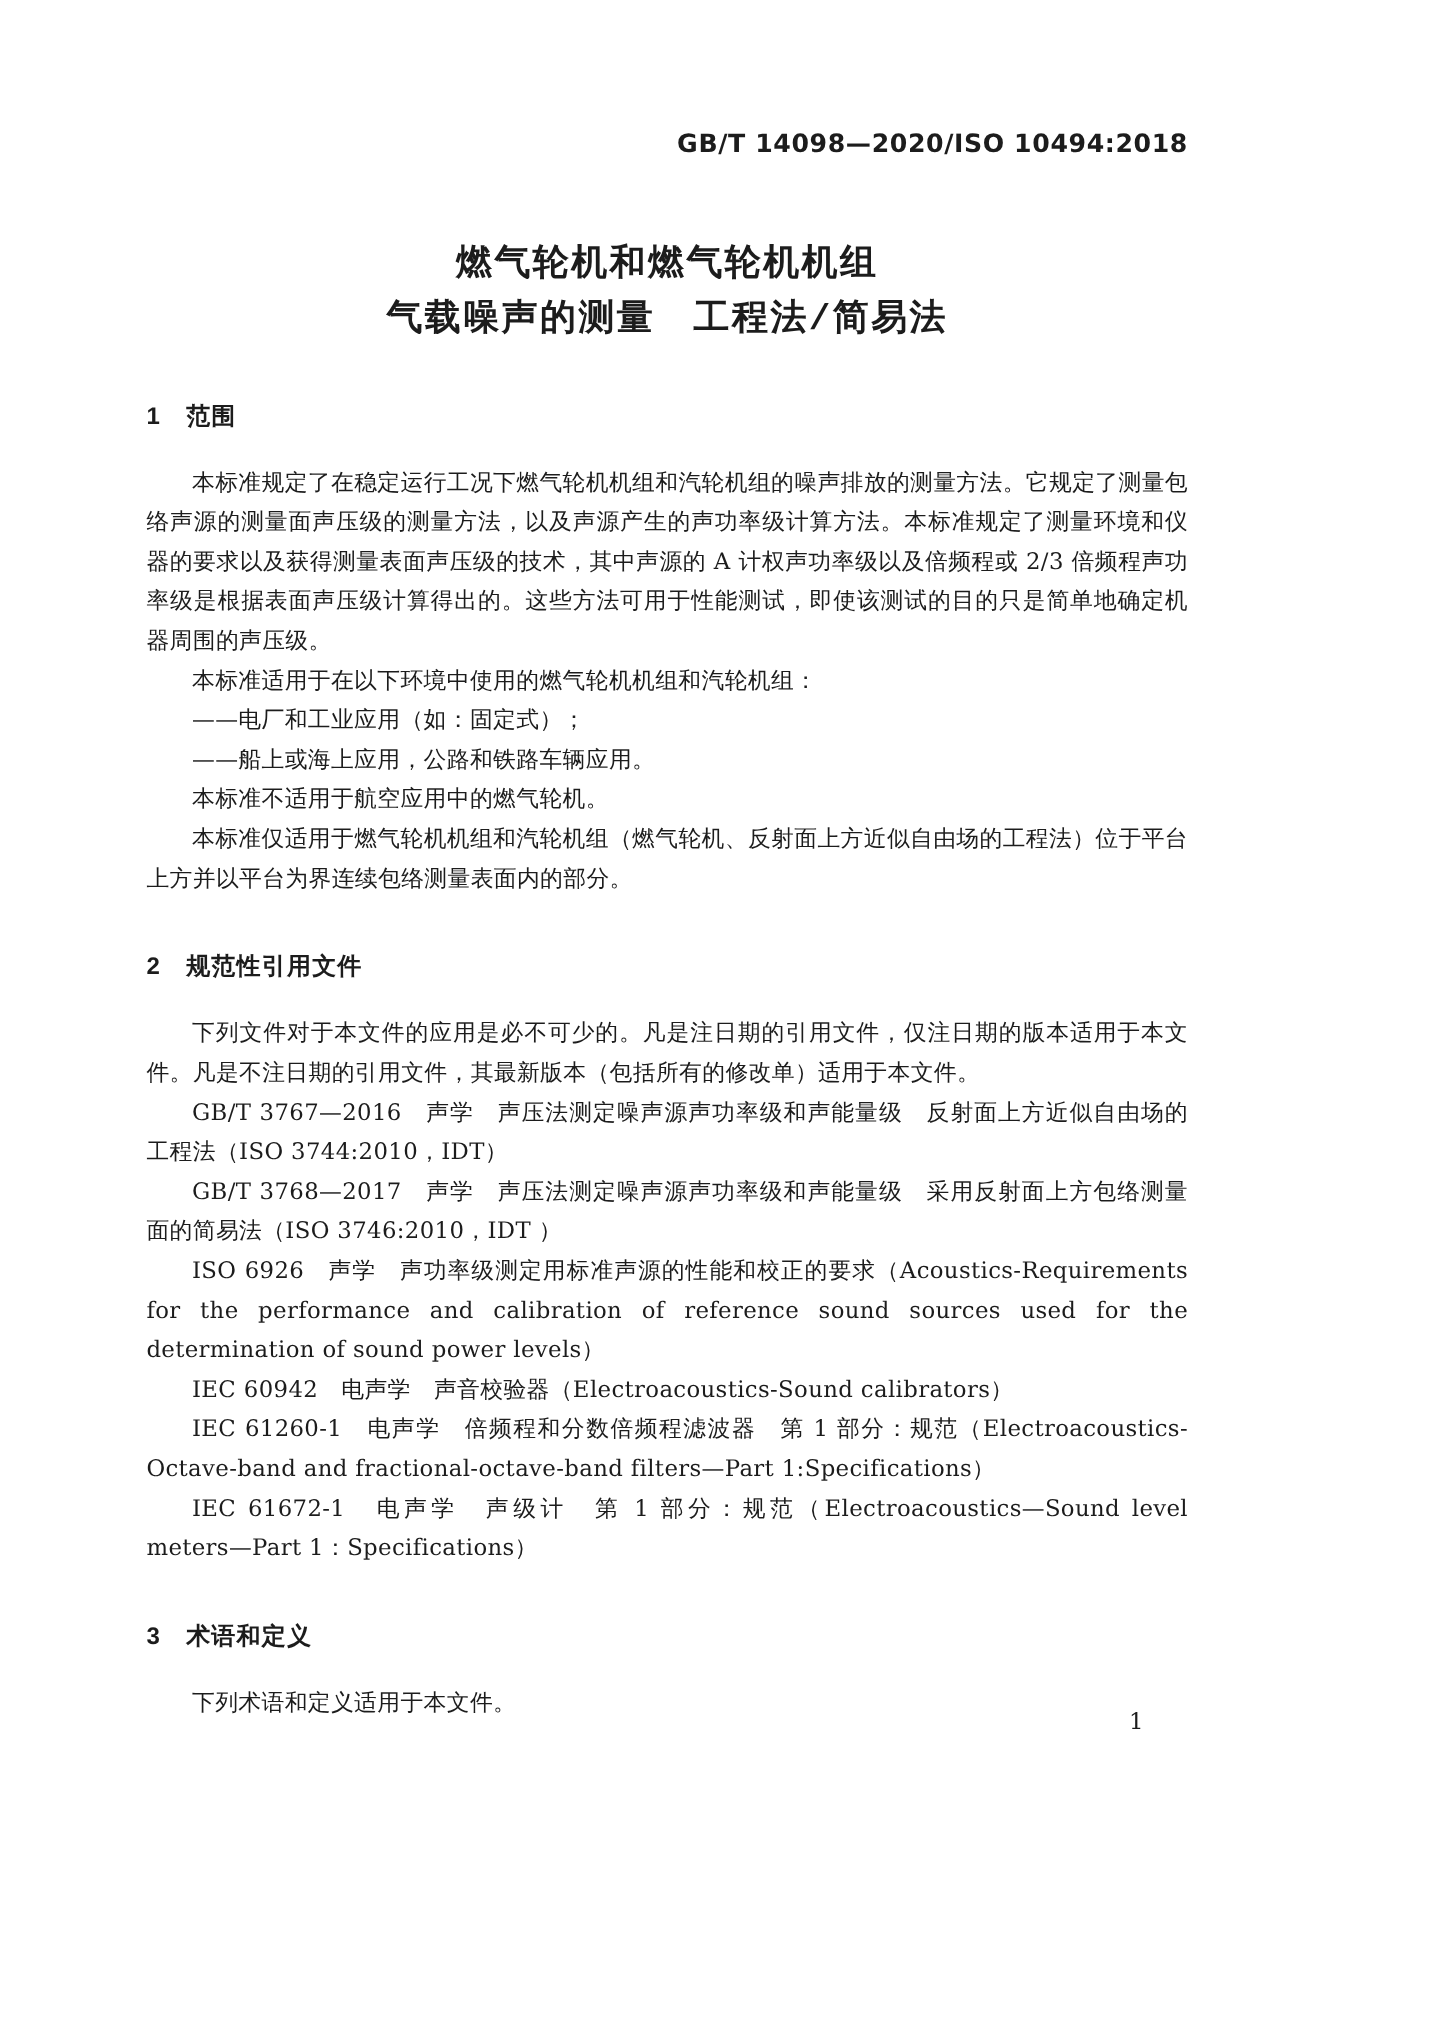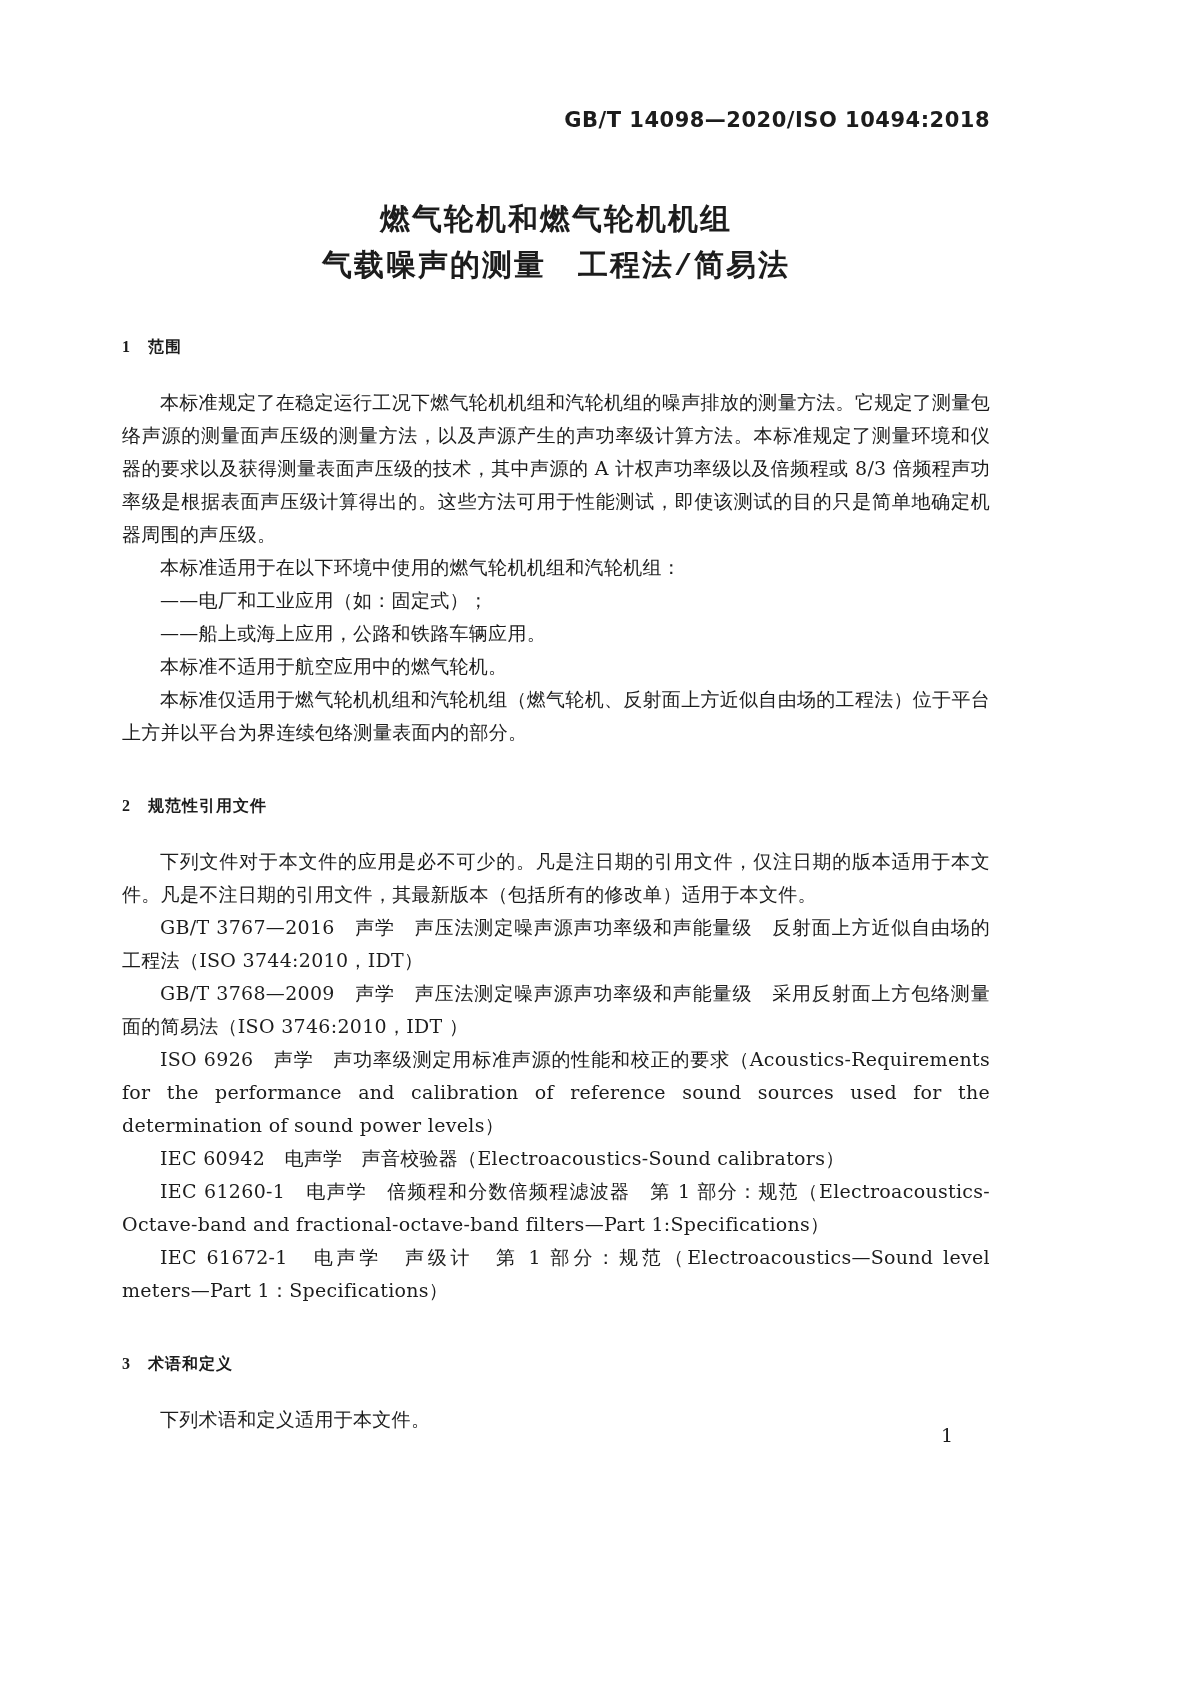--- a/index.html
+++ b/index.html
@@ -33,23 +33,23 @@
     text-align: center;
     font-family: Liberation Mono, monospace;
     font-weight: bold;
     font-size: 30px;
     line-height: 46px;
     letter-spacing: 2px;
   }
   .doc-title .title-line { display: block; }
   .sec-heading {
     margin: 44px 0 26px 0;
-    font-family: Liberation Serif, serif;
+    font-family: Liberation Sans, sans-serif;
     font-weight: bold;
-    font-size: 16px;
+    font-size: 20px;
     line-height: 26px;
     letter-spacing: 1px;
   }
   .para {
     font-size: 19px;
     line-height: 33px;
     text-align: justify;
     text-indent: 2em;
     letter-spacing: 0.3px;
   }
@@ -69,33 +69,33 @@
 
     <div class="doc-number">GB/T 14098—2020/ISO 10494:2018</div>
 
     <h1 class="doc-title">
       <span class="title-line">燃气轮机和燃气轮机机组</span>
       <span class="title-line">气载噪声的测量　工程法/简易法</span>
     </h1>
 
     <section>
       <h2 class="sec-heading">1　范围</h2>
-      <p class="para">本标准规定了在稳定运行工况下燃气轮机机组和汽轮机组的噪声排放的测量方法。它规定了测量包络声源的测量面声压级的测量方法，以及声源产生的声功率级计算方法。本标准规定了测量环境和仪器的要求以及获得测量表面声压级的技术，其中声源的 A 计权声功率级以及倍频程或 8/3 倍频程声功率级是根据表面声压级计算得出的。这些方法可用于性能测试，即使该测试的目的只是简单地确定机器周围的声压级。</p>
+      <p class="para">本标准规定了在稳定运行工况下燃气轮机机组和汽轮机组的噪声排放的测量方法。它规定了测量包络声源的测量面声压级的测量方法，以及声源产生的声功率级计算方法。本标准规定了测量环境和仪器的要求以及获得测量表面声压级的技术，其中声源的 A 计权声功率级以及倍频程或 2/3 倍频程声功率级是根据表面声压级计算得出的。这些方法可用于性能测试，即使该测试的目的只是简单地确定机器周围的声压级。</p>
       <p class="para">本标准适用于在以下环境中使用的燃气轮机机组和汽轮机组：</p>
       <p class="para">——电厂和工业应用（如：固定式）；</p>
       <p class="para">——船上或海上应用，公路和铁路车辆应用。</p>
       <p class="para">本标准不适用于航空应用中的燃气轮机。</p>
       <p class="para">本标准仅适用于燃气轮机机组和汽轮机组（燃气轮机、反射面上方近似自由场的工程法）位于平台上方并以平台为界连续包络测量表面内的部分。</p>
     </section>
 
     <section>
       <h2 class="sec-heading">2　规范性引用文件</h2>
       <p class="para">下列文件对于本文件的应用是必不可少的。凡是注日期的引用文件，仅注日期的版本适用于本文件。凡是不注日期的引用文件，其最新版本（包括所有的修改单）适用于本文件。</p>
       <p class="para">GB/T 3767—2016　声学　声压法测定噪声源声功率级和声能量级　反射面上方近似自由场的工程法（ISO 3744:2010，IDT）</p>
-      <p class="para">GB/T 3768—2009　声学　声压法测定噪声源声功率级和声能量级　采用反射面上方包络测量面的简易法（ISO 3746:2010，IDT ）</p>
+      <p class="para">GB/T 3768—2017　声学　声压法测定噪声源声功率级和声能量级　采用反射面上方包络测量面的简易法（ISO 3746:2010，IDT ）</p>
       <p class="para">ISO 6926　声学　声功率级测定用标准声源的性能和校正的要求（Acoustics-Requirements for the performance and calibration of reference sound sources used for the determination of sound power levels）</p>
       <p class="para">IEC 60942　电声学　声音校验器（Electroacoustics-Sound calibrators）</p>
       <p class="para">IEC 61260-1　电声学　倍频程和分数倍频程滤波器　第 1 部分：规范（Electroacoustics-Octave-band and fractional-octave-band filters—Part 1:Specifications）</p>
       <p class="para">IEC 61672-1　电声学　声级计　第 1 部分：规范（Electroacoustics—Sound level meters—Part 1：Specifications）</p>
     </section>
 
     <section>
       <h2 class="sec-heading">3　术语和定义</h2>
       <p class="para">下列术语和定义适用于本文件。</p>
     </section>

